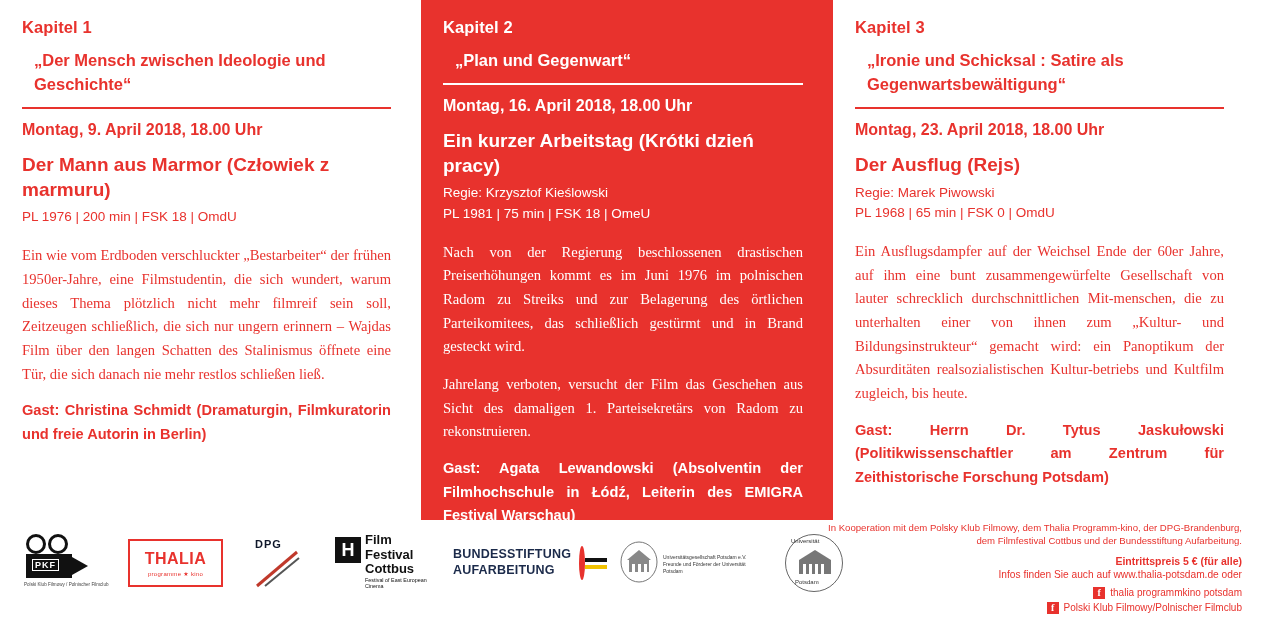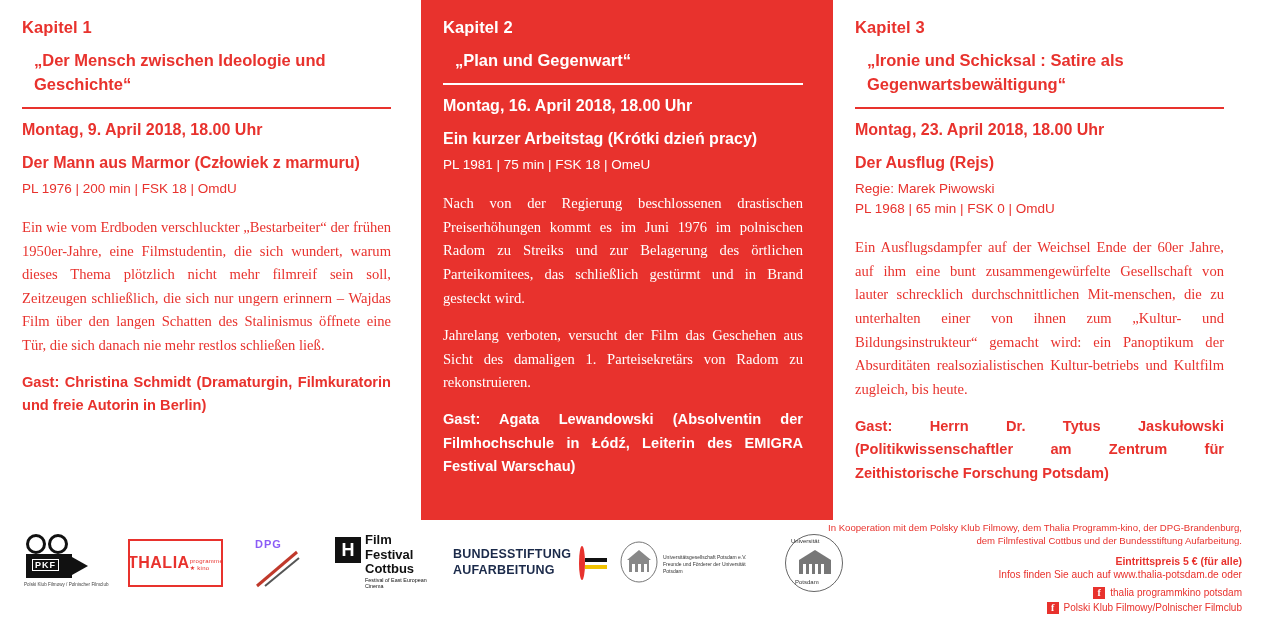--- a/index.html
+++ b/index.html
@@ -16,21 +16,21 @@
   .col { width:421px; padding:18px 30px 0 22px; position:relative; }
   .col.white { background:#ffffff; color:#e8322d; }
   .col.red   { background:#e8322d; color:#ffffff; }
   .col.mid   { width:412px; }
 
   .kapitel { font-size:16.5px; font-weight:bold; letter-spacing:0.1px; margin:0 0 12px 0; }
   .chapter-title { font-size:16.5px; font-weight:bold; line-height:1.45; margin:0 0 10px 12px; }
   .rule { height:2px; background:#e8322d; margin:10px 0 12px 0; }
   .col.red .rule { background:#ffffff; }
   .date { font-size:16px; font-weight:bold; margin:0 0 14px 0; }
-  .film-title { font-size:16px; font-weight:bold; margin:0 0 5px 0; line-height:1.3; }
+  .film-title { font-size:19px; font-weight:bold; margin:0 0 5px 0; line-height:1.3; }
   .credit { font-size:13.5px; line-height:1.5; margin:0; }
   .body-p {
     font-size:14.6px; line-height:1.62; text-align:justify;
     margin:14px 0 0 0; font-weight:normal;font-family:Liberation Serif, serif;
   }
   .body-p.first { margin-top:17px; }
   .guest { font-size:14.6px; line-height:1.62; text-align:justify; font-weight:bold; margin:13px 0 0 0; }
 
   
   .footer { position:absolute; left:0; top:520px; width:1264px; height:124px; background:#ffffff; }
@@ -38,25 +38,25 @@
   .logo { display:flex; align-items:center; justify-content:center; }
 
   .pkf { width:78px; height:62px; position:relative; color:#111; }
   .pkf .reel { position:absolute; left:2px; top:2px; width:20px; height:20px; border:3px solid #111; border-radius:50%; }
   .pkf .reel2 { left:24px; }
   .pkf .body-box { position:absolute; left:2px; top:22px; width:46px; height:24px; background:#111; }
   .pkf .lens { position:absolute; left:48px; top:25px; width:0; height:0; border-top:9px solid transparent; border-bottom:9px solid transparent; border-left:16px solid #111; }
   .pkf .pkf-txt { position:absolute; left:8px; top:27px; color:#fff; font-size:9px; font-weight:bold; letter-spacing:1px; border:1px solid #fff; padding:0 2px;}
   .pkf .cap { position:absolute; left:0; top:50px; font-size:4.6px; color:#444; white-space:nowrap; }
 
-  .thalia { width:95px; height:48px; border:2px solid #e8322d; display:flex; flex-direction:row; align-items:center; justify-content:center; }
+  .thalia { width:95px; height:48px; border:2px solid #e8322d; display:flex; flex-direction:column; align-items:center; justify-content:center; }
   .thalia .t1 { font-size:16px; font-weight:bold; color:#e8322d; letter-spacing:0.5px; }
   .thalia .t2 { font-size:6px; color:#e8322d; margin-top:2px; letter-spacing:0.3px; }
 
-  .dpg { width:60px; height:58px; position:relative; color:#8b5cf6; }
+  .dpg { width:60px; height:58px; position:relative; color:#0f172a; }
   .dpg .dpg-t { position:absolute; left:6px; top:4px; font-size:11px; font-weight:bold; letter-spacing:1px; }
   .dpg .slash { position:absolute; left:4px; top:16px; width:50px; height:38px; }
 
   .fest { width:92px; height:60px; color:#111; position:relative; }
   .fest .mark { position:absolute; left:0; top:4px; width:26px; height:26px; background:#111; color:#fff; font-size:18px; font-weight:bold; display:flex; align-items:center; justify-content:center; }
   .fest .lines { position:absolute; left:30px; top:0px; font-size:13px; font-weight:bold; line-height:1.12; }
   .fest .sub { position:absolute; left:30px; top:44px; font-size:5.4px; line-height:1.2; color:#111; }
 
   .bsa { width:132px; height:44px; color:#1b2a4a; display:flex; align-items:center; gap:8px; }
   .bsa .txt { font-size:12.5px; font-weight:bold; line-height:1.25; letter-spacing:0.2px; }
@@ -98,20 +98,21 @@
       <p class="body-p first">Ein wie vom Erdboden verschluckter „Bestarbeiter“ der frühen 1950er-Jahre, eine Filmstudentin, die sich wundert, warum dieses Thema plötzlich nicht mehr filmreif sein soll, Zeitzeugen schließlich, die sich nur ungern erinnern – Wajdas Film über den langen Schatten des Stalinismus öffnete eine Tür, die sich danach nie mehr restlos schließen ließ.</p>
       <p class="guest">Gast: Christina Schmidt (Dramaturgin, Filmkuratorin und freie Autorin in Berlin)</p>
     </div>
 
     <div class="col red mid">
       <div class="kapitel">Kapitel 2</div>
       <div class="chapter-title">„Plan und Gegenwart“</div>
       <div class="rule"></div>
       <div class="date">Montag, 16. April 2018, 18.00 Uhr</div>
       <div class="film-title">Ein kurzer Arbeitstag (Krótki dzień pracy)</div>
+      <div class="credit">Regie: Krzysztof Kieślowski</div>
       <div class="credit">PL 1981 | 75 min | FSK 18 | OmeU</div>
       <p class="body-p first">Nach von der Regierung beschlossenen drastischen Preiserhöhungen kommt es im Juni 1976 im polnischen Radom zu Streiks und zur Belagerung des örtlichen Parteikomitees, das schließlich gestürmt und in Brand gesteckt wird.</p>
       <p class="body-p">Jahrelang verboten, versucht der Film das Geschehen aus Sicht des damaligen 1. Parteisekretärs von Radom zu rekonstruieren.</p>
       <p class="guest">Gast: Agata Lewandowski (Absolventin der Filmhochschule in Łódź, Leiterin des EMIGRA Festival Warschau)</p>
     </div>
 
     <div class="col white">
       <div class="kapitel">Kapitel 3</div>
       <div class="chapter-title">„Ironie und Schicksal : Satire als Gegenwartsbewältigung“</div>
       <div class="rule"></div>

